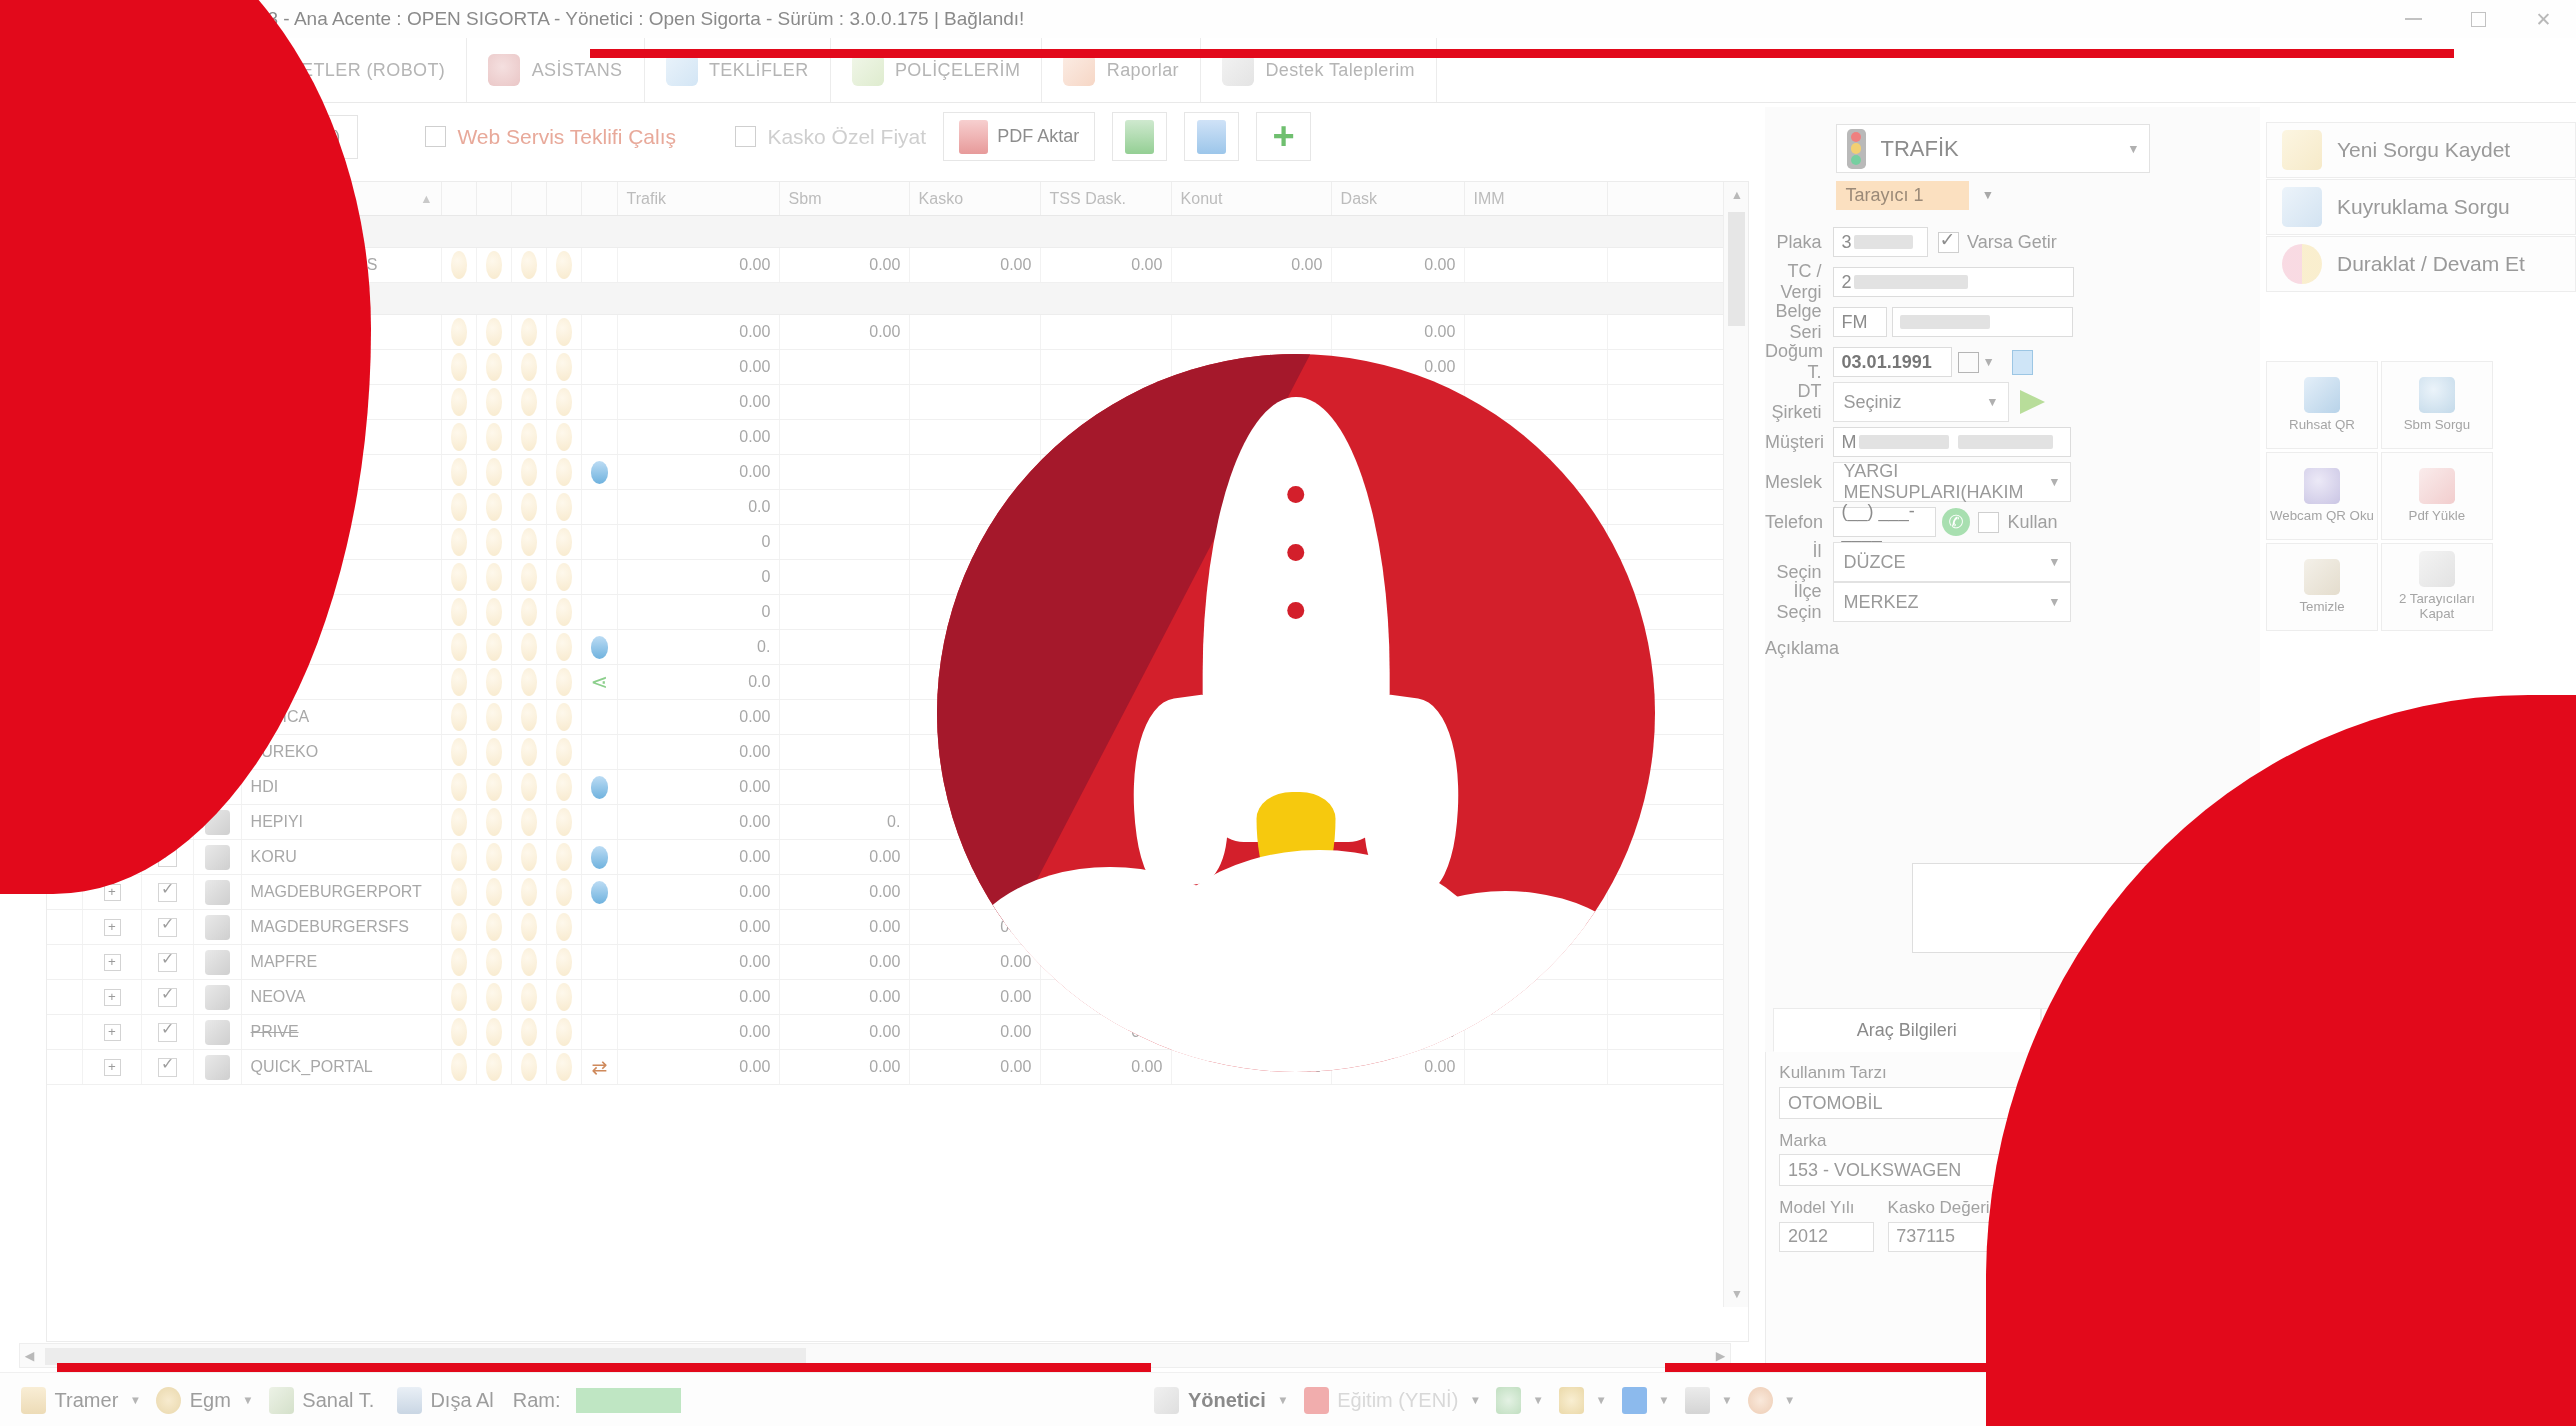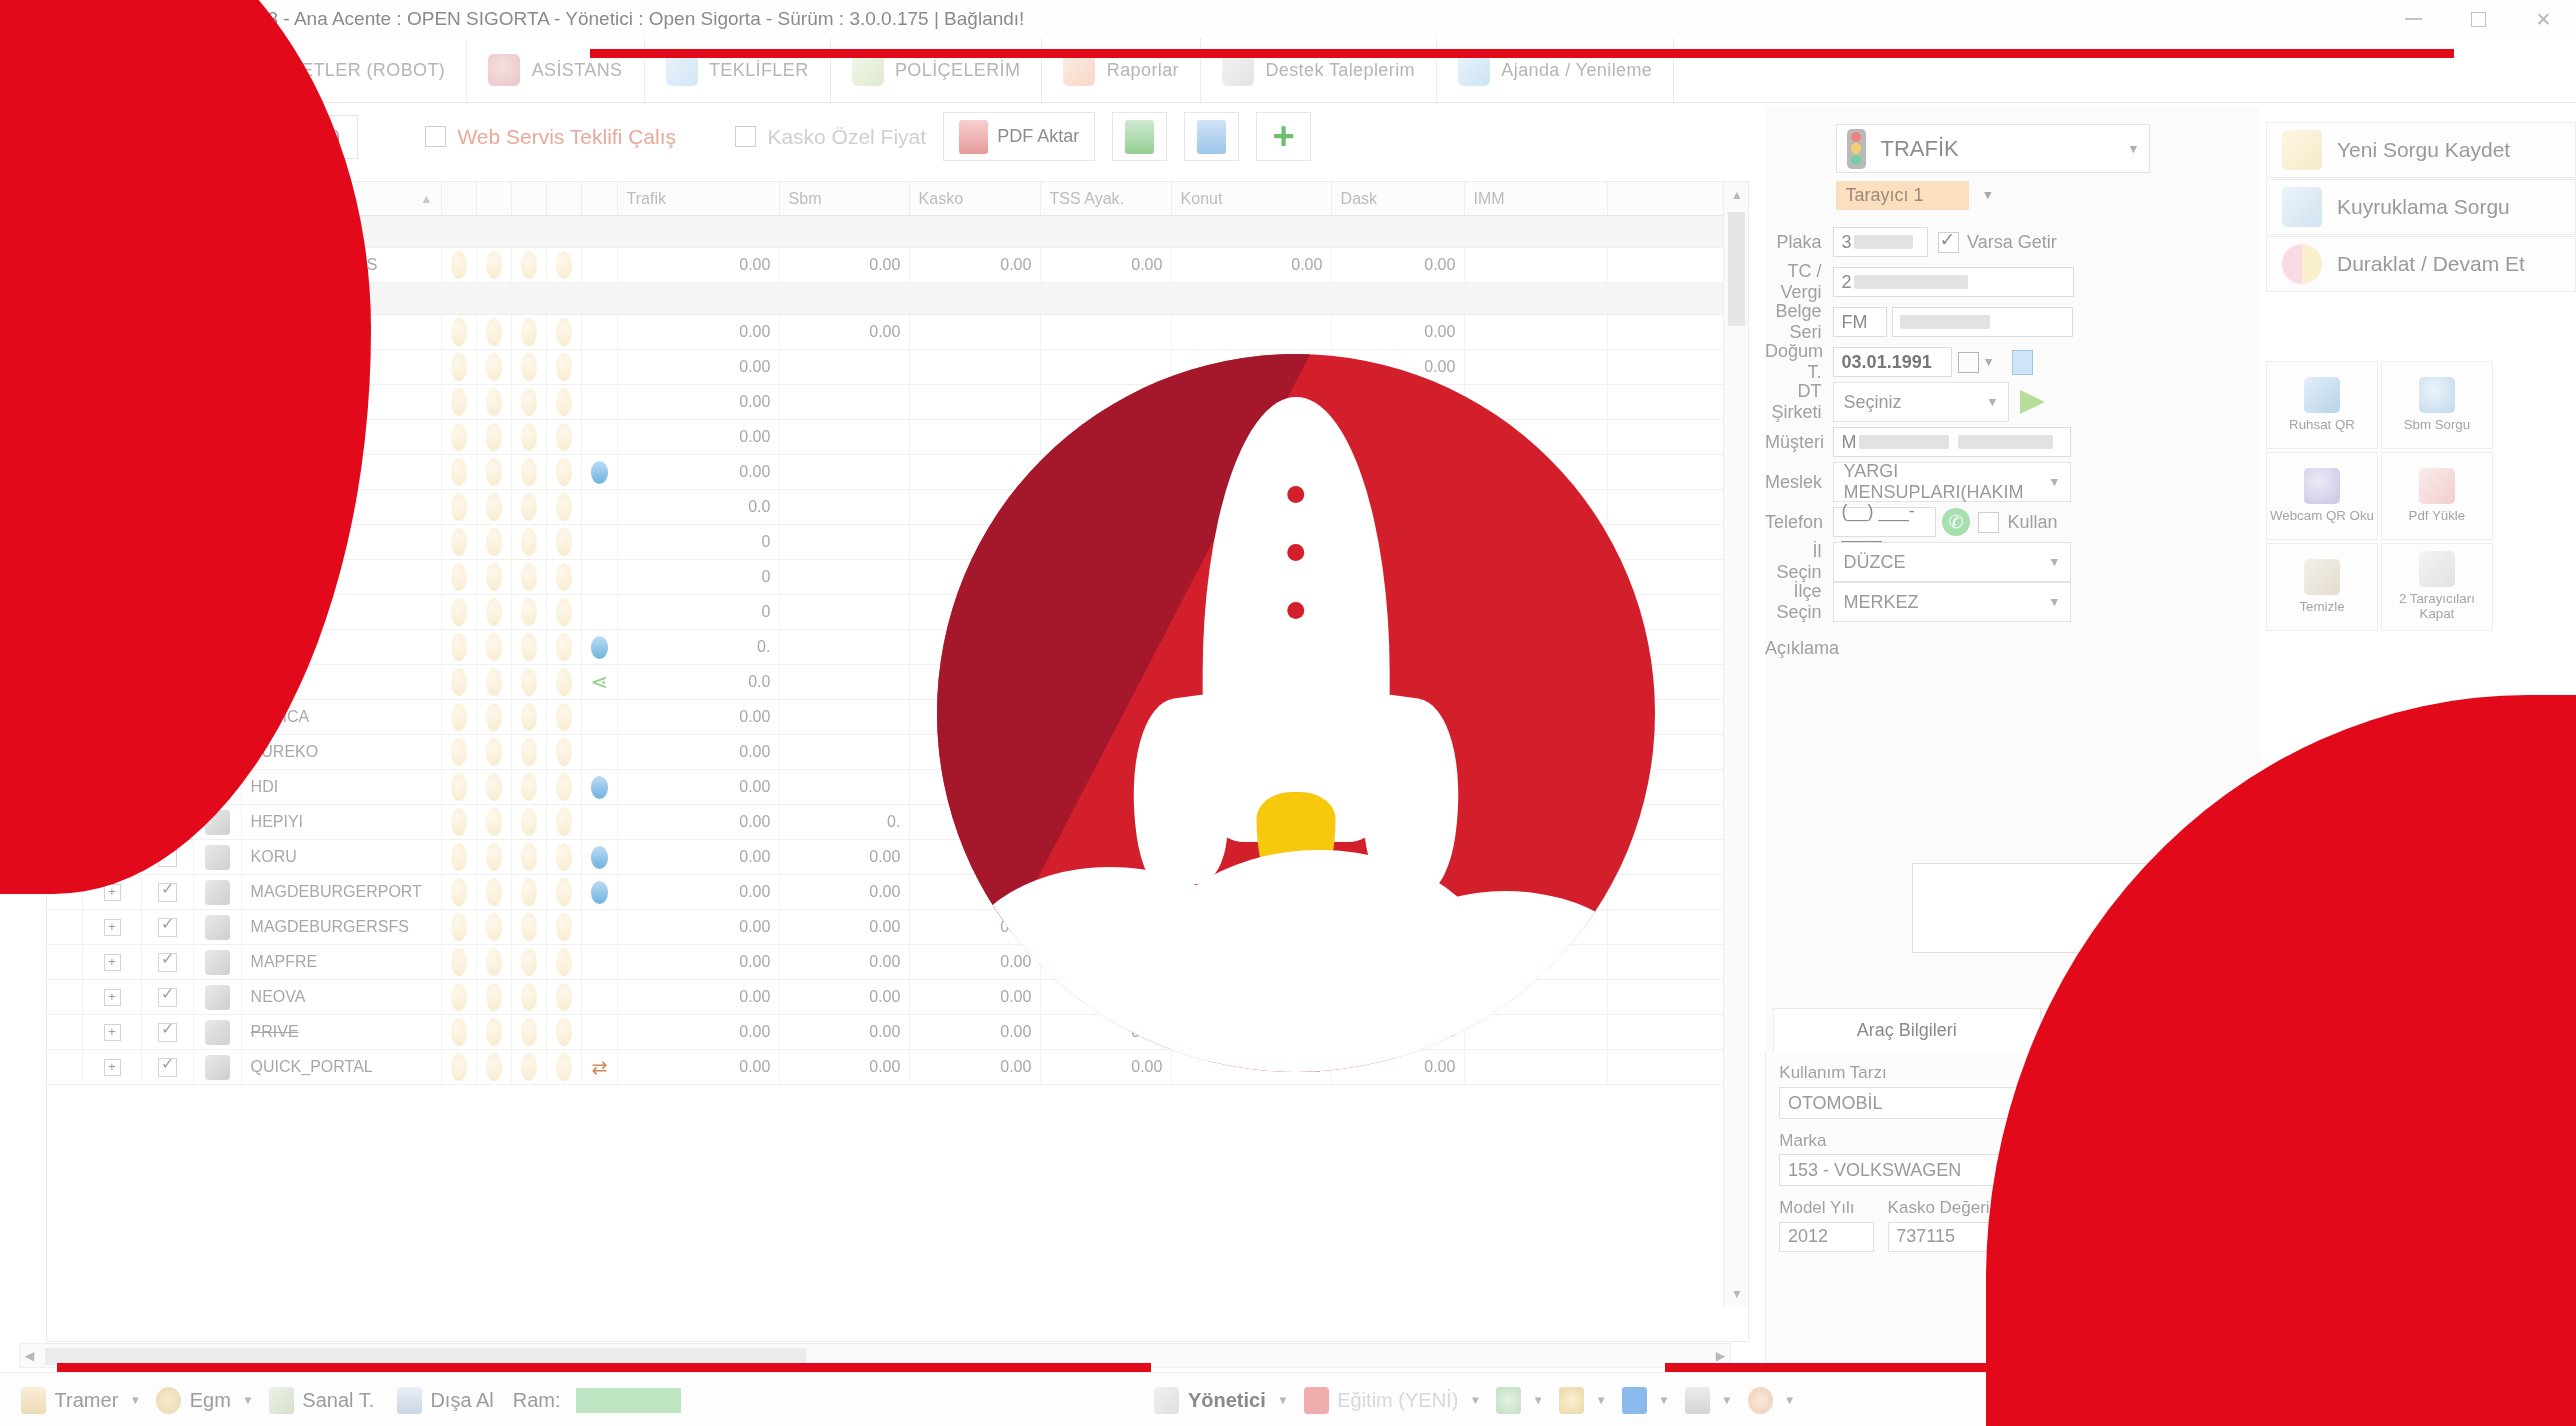--- a/index.html
+++ b/index.html
@@ -388,24 +388,20 @@
       <span class="tab-ico ic-pol"></span>
       <span class="tab-lbl">POLİÇELERİM</span>
     </div>
     <div class="tab">
       <span class="tab-ico ic-rap"></span>
       <span class="tab-lbl">Raporlar</span>
     </div>
     <div class="tab">
       <span class="tab-ico ic-dest"></span>
       <span class="tab-lbl">Destek Taleplerim</span>
-    </div>
-    <div class="tab">
-      <span class="tab-ico ic-ajan"></span>
-      <span class="tab-lbl">Ajanda / Yenileme</span>
     </div>
   </div>
 
   <div class="toolbar">
     <div class="btn-diger">
       <span class="chev-down">∨</span>
       <span>Diğer Fiyatları Göster (Yakında)</span>
     </div>
     <label class="tb-check ws">
       <span class="chk"></span>
@@ -448,21 +444,21 @@
       <div class="gh" style="width:162px">
           <span>Trafik</span>
         </div>
       <div class="gh" style="width:130px">
           <span>Sbm</span>
         </div>
       <div class="gh" style="width:131px">
           <span>Kasko</span>
         </div>
       <div class="gh" style="width:131px">
-          <span>TSS Ayak.</span>
+          <span>TSS Dask.</span>
         </div>
       <div class="gh" style="width:160px">
           <span>Konut</span>
         </div>
       <div class="gh" style="width:133px">
           <span>Dask</span>
         </div>
       <div class="gh" style="width:143px">
           <span>IMM</span>
         </div>

